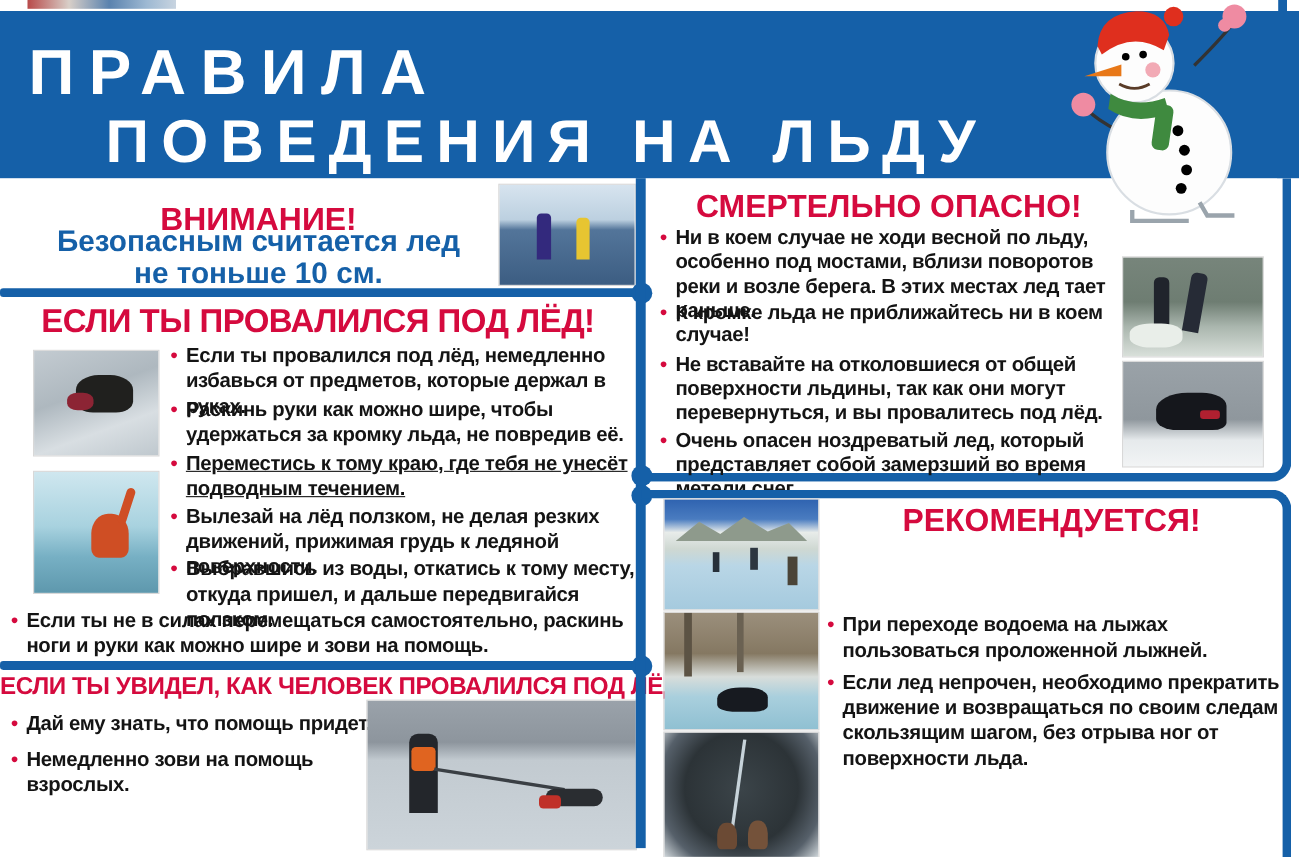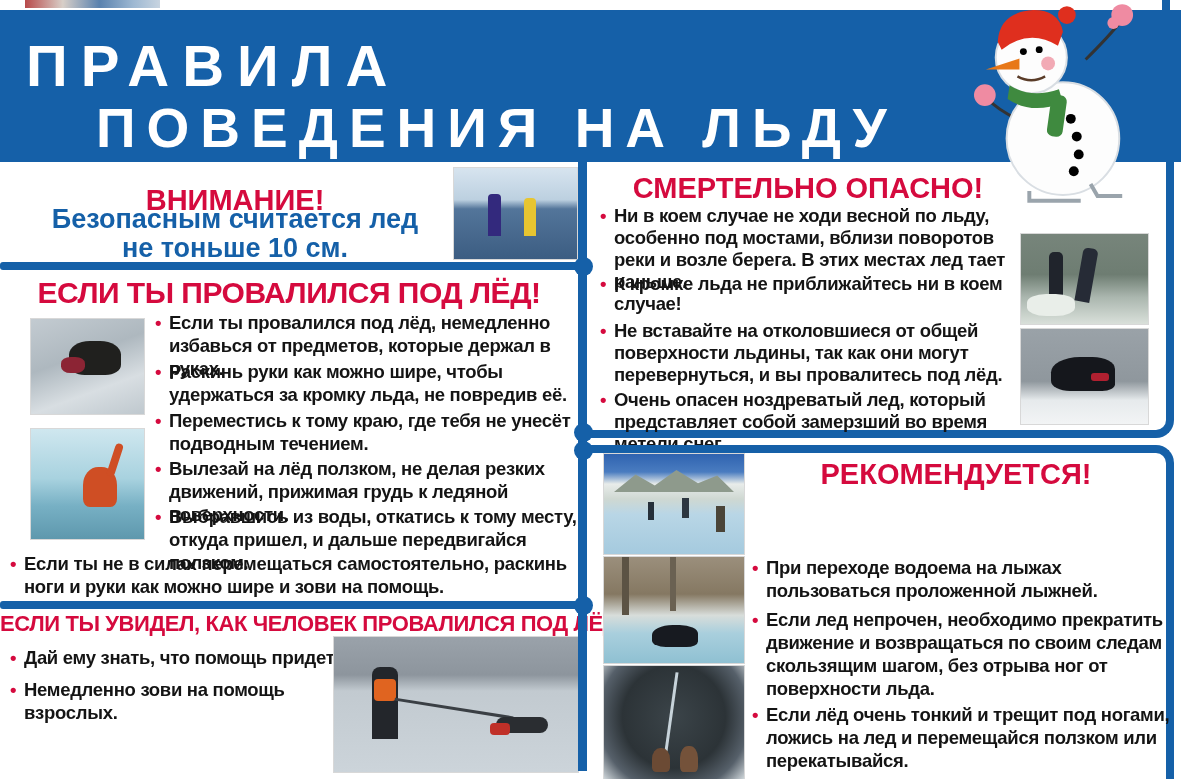--- a/index.html
+++ b/index.html
@@ -88,21 +88,21 @@
     <div class="ph-fig" style="left:30px;top:38px;width:24px;height:16px;background:#8c2434;border-radius:40%;"></div>
   </div>
   <div class="abs photo" style="left:30px;top:428px;width:113px;height:110px;
               background:linear-gradient(180deg,#cfe7ef 0%,#a8d2df 45%,#77b0c4 70%,#5e98ad 100%);">
     <div class="ph-fig" style="left:52px;top:38px;width:34px;height:40px;background:#cf4e24;border-radius:45% 45% 20% 20%;"></div>
     <div class="ph-fig" style="left:80px;top:14px;width:8px;height:34px;background:#cf4e24;border-radius:4px;transform:rotate(18deg);"></div>
   </div>
 
   <div class="abs bullet" style="left:155px;top:311px;width:428px;">Если ты провалился под лёд, немедленно избавься от предметов, которые держал в руках.</div>
   <div class="abs bullet" style="left:155px;top:360px;width:428px;">Раскинь руки как можно шире, чтобы удержаться за кромку льда, не повредив её.</div>
-  <div class="abs bullet" style="left:155px;top:409px;width:428px;">Переместись к тому краю, где тебя не унесёт подводным течением.</div>
+  <div class="abs bullet" style="left:155px;top:409px;width:428px;text-decoration:underline;">Переместись к тому краю, где тебя не унесёт подводным течением.</div>
   <div class="abs bullet" style="left:155px;top:457px;width:428px;">Вылезай на лёд ползком, не делая резких движений, прижимая грудь к ледяной поверхности.</div>
   <div class="abs bullet" style="left:155px;top:505px;width:428px;">Выбравшись из воды, откатись к тому месту, откуда пришел, и дальше передвигайся ползком.</div>
   <div class="abs bullet" style="left:10px;top:552px;width:566px;">Если ты не в силах перемещаться самостоятельно, раскинь ноги и руки как можно шире и зови на помощь.</div>
 
   <div class="abs hline" style="left:0;top:601px;width:588px;"></div>
   <div class="abs dot" style="left:574px;top:596px;"></div>
 
   <div class="abs red-head" style="left:0;top:611px;width:578px;font-size:22px;letter-spacing:-0.4px;">ЕСЛИ ТЫ УВИДЕЛ, КАК ЧЕЛОВЕК ПРОВАЛИЛСЯ ПОД ЛЁД</div>
   <div class="abs bullet" style="left:10px;top:646px;width:320px;">Дай ему знать, что помощь придет.</div>
   <div class="abs bullet" style="left:10px;top:678px;width:300px;">Немедленно зови на помощь взрослых.</div>
@@ -161,15 +161,14 @@
   <div class="abs photo" style="left:603px;top:665px;width:140px;height:113px;
               background:radial-gradient(circle at 50% 45%,#3b4449 0%,#2c3337 55%,#56606a 80%,#cfd6da 100%);">
     <div class="ph-fig" style="left:66px;top:6px;width:3px;height:80px;background:#c7d3da;transform:rotate(8deg);"></div>
     <div class="ph-fig" style="left:48px;top:82px;width:18px;height:24px;background:#6b4a34;border-radius:45% 45% 20% 20%;"></div>
     <div class="ph-fig" style="left:76px;top:80px;width:18px;height:26px;background:#74523a;border-radius:45% 45% 20% 20%;"></div>
   </div>
 
   <div class="abs red-head" style="left:750px;top:458px;width:412px;font-size:29px;">РЕКОМЕНДУЕТСЯ!</div>
   <div class="abs bullet" style="left:752px;top:556px;width:406px;">При переходе водоема на лыжах пользоваться проложенной лыжней.</div>
   <div class="abs bullet" style="left:752px;top:608px;width:400px;">Если лед непрочен, необходимо прекратить движение и возвращаться по своим следам скользящим шагом, без отрыва ног от поверхности льда.</div>
-  <div class="abs bullet" style="left:752px;top:703px;width:406px;">Если лёд очень тонкий и трещит под ногами, ложись на лед и перемещайся ползком или перекатывайся.</div>
 
 </div>
 
 </body></html>

